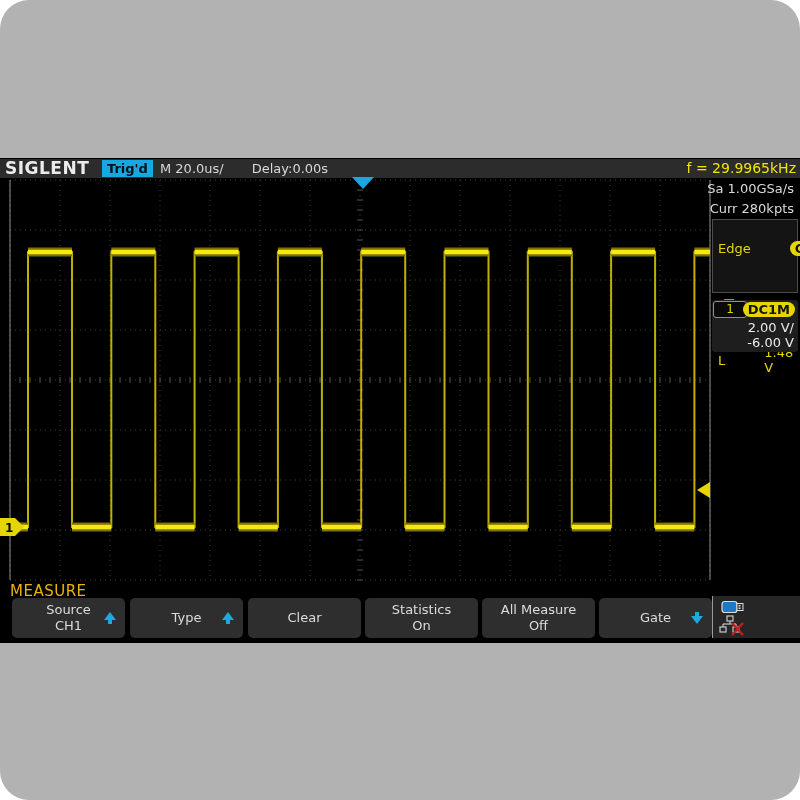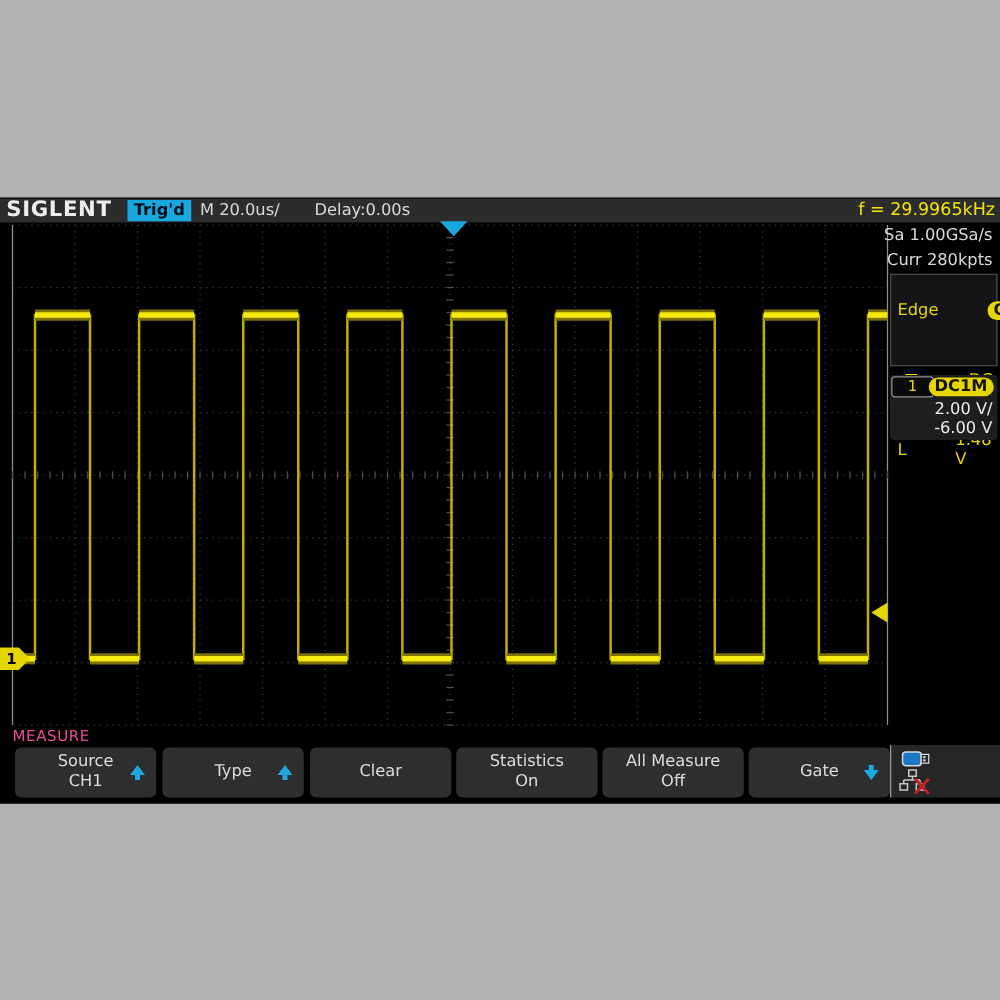--- a/index.html
+++ b/index.html
@@ -1,17 +1,17 @@
 <!DOCTYPE html>
 <html><head>
 <meta charset="utf-8">
 <style>
   html,body{margin:0;padding:0;}
   .page{position:relative;width:800px;height:800px;background:#b2b2b2;overflow:hidden;
-        font-family:"DejaVu Sans",sans-serif;}
+        font-family:"DejaVu Sans",sans-serif;border-radius:29px;}
   .screen{position:absolute;left:0;top:158px;width:800px;height:485px;background:#000;}
 
   
   .hdr{position:absolute;left:0;top:1px;width:800px;height:19px;background:#2c2c2c;}
   .logo{position:absolute;left:5px;top:0px;height:19px;line-height:19px;color:#ececec;
         font-size:17px;font-weight:bold;letter-spacing:.5px;}
   .trigd{position:absolute;left:102px;top:1px;height:17px;line-height:17px;background:#18a8e0;
          color:#001018;font-size:13px;font-weight:bold;padding:0 5px;}
   .tb{position:absolute;left:160px;top:0;height:19px;line-height:19px;color:#d8d8d8;font-size:13px;display:flex;gap:28px;}
   .freq{position:absolute;right:4px;top:0;height:19px;line-height:19px;color:#f2e400;font-size:14px;}
@@ -22,21 +22,21 @@
            border:1px solid #4b4b4b;color:#e6d600;font-size:13px;}
   .trow{display:flex;justify-content:space-between;align-items:center;padding:18px 5px;height:20px;gap:39px;}
   .badge{background:#e6d600;color:#141400;border-radius:8px;padding:0 5px;font-weight:bold;font-size:13px;line-height:15px;}
   .chbox{position:absolute;left:712px;top:142px;width:86px;height:52px;background:#1e1e1e;border-radius:3px;}
   .chtab{position:absolute;left:1px;top:1px;width:32px;height:15px;border:1px solid #8f8f8f;border-radius:3px;
          background:#0a0a0a;color:#e6d600;font-size:12px;text-align:center;line-height:15px;}
   .chbadge{position:absolute;right:3px;top:2px;}
   .chval{position:absolute;right:4px;color:#eaeaea;font-size:13px;height:14px;line-height:14px;text-align:right;width:78px;}
 
   
-  .measure{position:absolute;left:10px;top:424px;color:#ec4899;font-size:12px;letter-spacing:.5px;}
+  .measure{position:absolute;left:10px;top:424px;color:#eab308;font-size:15px;letter-spacing:.5px;}
   .menu-btn{position:absolute;top:440px;height:40px;width:113px;background:#2e2e2e;border-radius:5px;
             color:#dcdcdc;font-size:13px;display:flex;flex-direction:column;align-items:center;
             justify-content:center;line-height:16px;cursor:pointer;}
   .arr{position:absolute;right:9px;top:50%;transform:translateY(-50%);width:12px;height:12px;}
   .arr .tri{width:0;height:0;border-left:6px solid transparent;border-right:6px solid transparent;margin:0 auto;}
   .arr.up .tri{border-bottom:8px solid #1fa8e0;}
   .arr.down .tri{border-top:8px solid #1fa8e0;}
   .arr .stem{width:4px;height:4px;background:#1fa8e0;margin:0 auto;}
   .icontile{position:absolute;left:712px;top:438px;width:88px;height:42px;background:#262626;
             border-left:1px solid #9b9b9b;}

